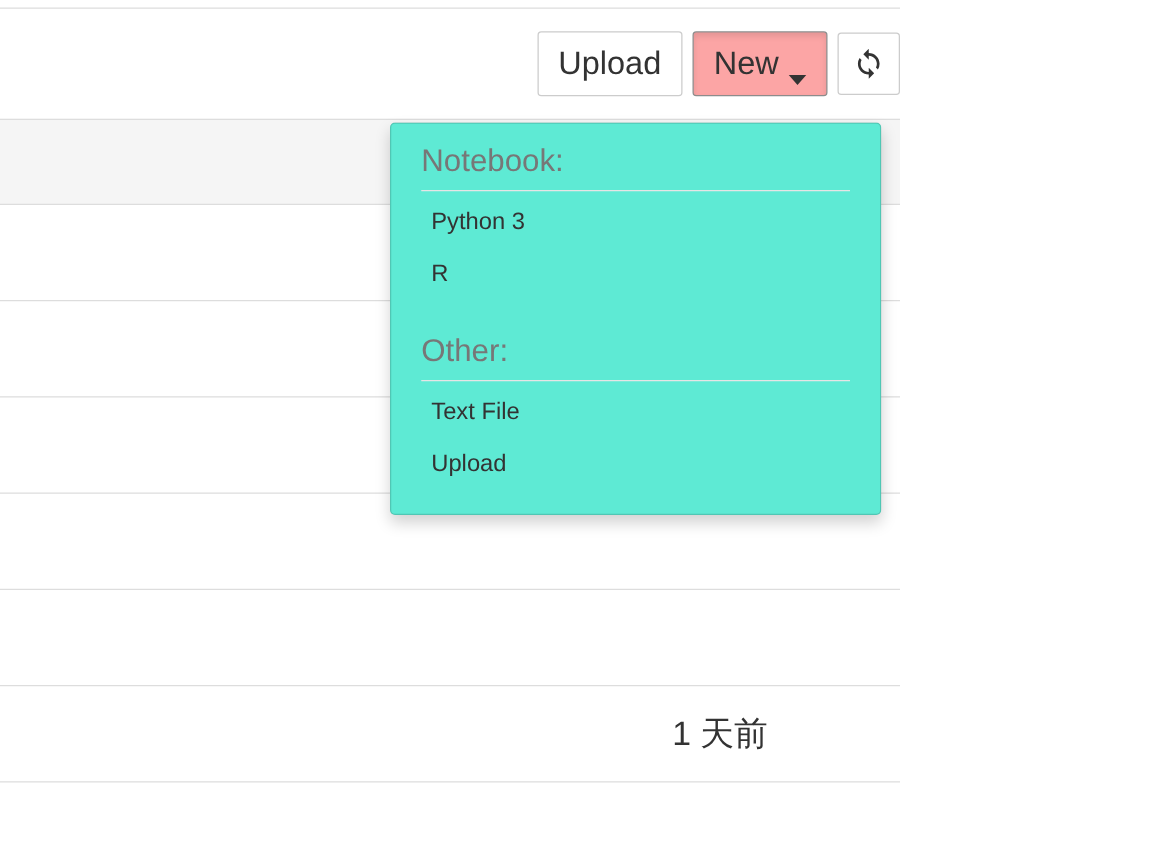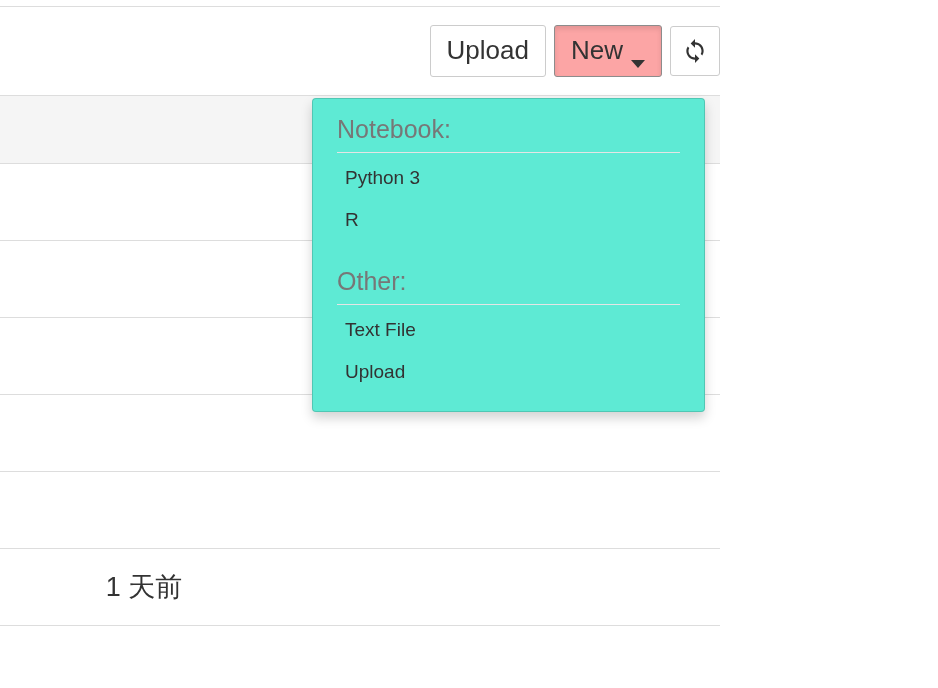--- a/index.html
+++ b/index.html
@@ -102,21 +102,21 @@
       font-size: 26px;
       color: #333;
       padding: 7px 10px;
     }
     .file-row {
       border-bottom: 1px solid #ddd;
       padding: 0 14px;
       height: 77px;
       display: flex;
       align-items: center;
-      justify-content: flex-start;
+      justify-content: flex-end;
     }
     .file-row .modified {
       font-size: 27px;
       color: #333;
       text-align: center;
       min-width: 260px;
     }
     .dropdown-menu {
       position: absolute;
       top: 92px;

